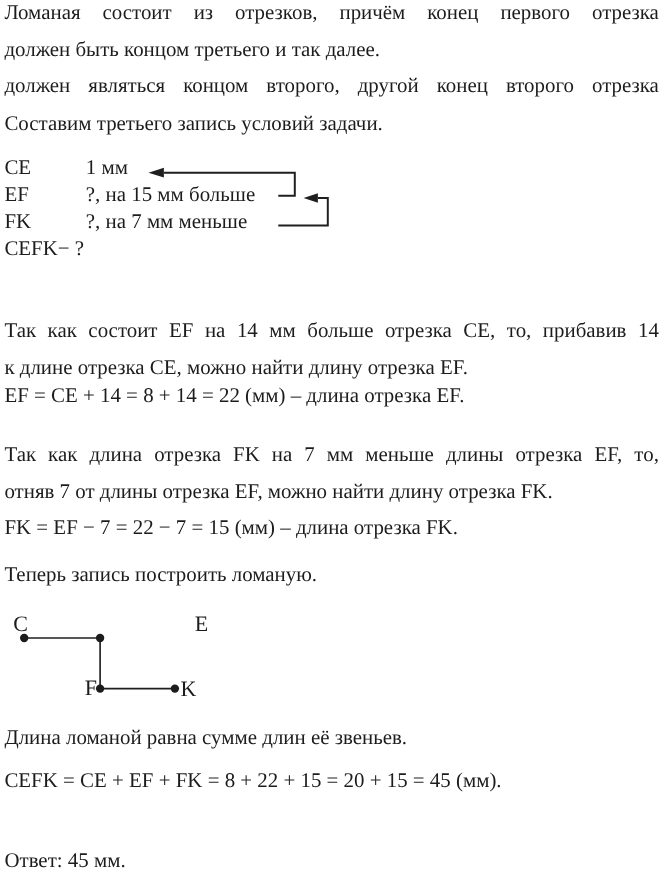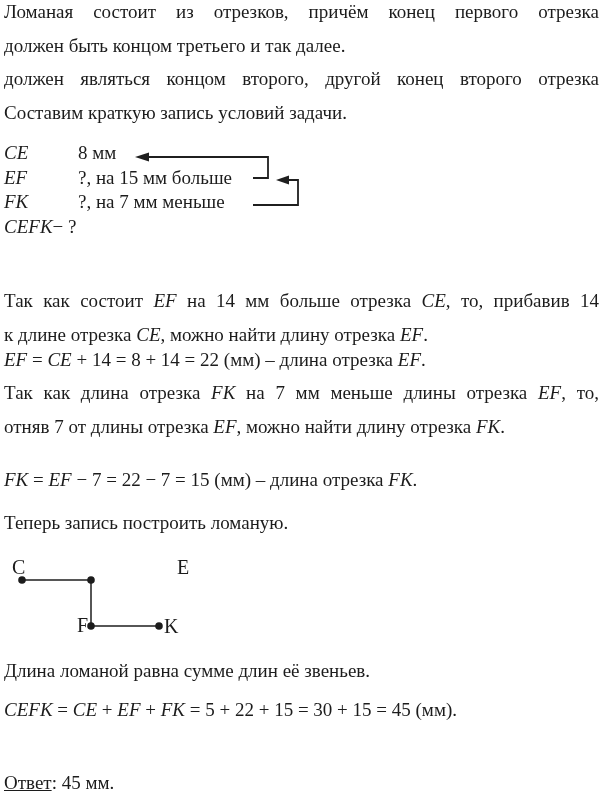--- a/index.html
+++ b/index.html
@@ -26,49 +26,47 @@
     white-space: normal;
   }
   .tight .tline {
     line-height: 24.5px;
   }
   .tline.just {
     text-align: justify;
     text-align-last: justify;
   }
   .var {
-    font-style: italic;
   }
   .und {
-    text-decoration: underline;
   }
   svg.overlay {
     position: absolute;
     pointer-events: none;
   }
   svg text {
     font-family: "Liberation Serif", "DejaVu Serif", serif;
     fill: #1c1c1c;
   }
 </style>
 </head>
 <body>
 
 <div class="block" style="top:-5px">
     <div class="tline just"><span>Ломаная состоит из отрезков, причём конец первого отрезка</span></div>
     <div class="tline"><span>должен быть концом третьего и так далее.</span></div>
     <div class="tline just"><span>должен являться концом второго, другой конец второго отрезка</span></div>
   </div>
 
 <div class="block" style="top:96px">
-    <div class="tline"><span>Составим краткую запись условий задачи.</span></div>
+    <div class="tline"><span>Составим третьего запись условий задачи.</span></div>
   </div>
 
 <div class="block tight" style="top:141px">
-    <div class="tline"><span class="var" style="display: inline-block; width: 74px;">CE</span><span>8 мм</span></div>
+    <div class="tline"><span class="var" style="display: inline-block; width: 74px;">CE</span><span>1 мм</span></div>
     <div class="tline"><span class="var" style="display: inline-block; width: 74px;">EF</span><span>?, на 15 мм больше</span></div>
     <div class="tline"><span class="var" style="display: inline-block; width: 74px;">FK</span><span>?, на 7 мм меньше</span></div>
     <div class="tline"><span class="var">CEFK</span><span>− ?</span></div>
   </div>
 
 <svg class="overlay" style="left:130px; top:148px" width="175" height="62" viewBox="130 148 175 62">
   <polyline points="253,178 268,178 268,157 149,157" fill="none" stroke="#1f1f1f" stroke-width="1.8"></polyline>
   <polygon points="135,157 149,152.6 149,161.4" fill="#1f1f1f"></polygon>
   <polyline points="253,205 298,205 298,180 289,180" fill="none" stroke="#1f1f1f" stroke-width="1.8"></polyline>
   <polygon points="276,180 289,175.6 289,184.4" fill="#1f1f1f"></polygon>
@@ -76,21 +74,21 @@
 
 <div class="block" style="top:284px">
     <div class="tline just"><span>Так как состоит </span><span class="var">EF</span><span> на 14 мм больше отрезка </span><span class="var">CE</span><span>, то, прибавив 14</span></div>
     <div class="tline"><span>к длине отрезка </span><span class="var">CE</span><span>, можно найти длину отрезка </span><span class="var">EF</span><span>.</span></div>
   </div>
 
 <div class="block" style="top:343px">
     <div class="tline"><span class="var">EF</span><span> = </span><span class="var">CE</span><span> + 14 = 8 + 14 = 22 (мм) – длина отрезка </span><span class="var">EF</span><span>.</span></div>
   </div>
 
-<div class="block" style="top:376px">
+<div class="block" style="top:397px">
     <div class="tline just"><span>Так как длина отрезка </span><span class="var">FK</span><span> на 7 мм меньше длины отрезка </span><span class="var">EF</span><span>, то,</span></div>
     <div class="tline"><span>отняв 7 от длины отрезка </span><span class="var">EF</span><span>, можно найти длину отрезка </span><span class="var">FK</span><span>.</span></div>
   </div>
 
 <div class="block" style="top:463px">
     <div class="tline"><span class="var">FK</span><span> = </span><span class="var">EF</span><span> − 7 = 22 − 7 = 15 (мм) – длина отрезка </span><span class="var">FK</span><span>.</span></div>
   </div>
 
 <div class="block" style="top:506px">
     <div class="tline"><span>Теперь запись построить ломаную.</span></div>
@@ -106,18 +104,18 @@
   <text x="177" y="574" font-size="20">E</text>
   <text x="77" y="632" font-size="20">F</text>
   <text x="164" y="633" font-size="20">K</text>
 </svg>
 
 <div class="block" style="top:654px">
     <div class="tline"><span>Длина ломаной равна сумме длин её звеньев.</span></div>
   </div>
 
 <div class="block" style="top:693px">
-    <div class="tline"><span class="var">CEFK</span><span> = </span><span class="var">CE</span><span> + </span><span class="var">EF</span><span> + </span><span class="var">FK</span><span> = 5 + 22 + 15 = 30 + 15 = 45 (мм).</span></div>
+    <div class="tline"><span class="var">CEFK</span><span> = </span><span class="var">CE</span><span> + </span><span class="var">EF</span><span> + </span><span class="var">FK</span><span> = 8 + 22 + 15 = 20 + 15 = 45 (мм).</span></div>
   </div>
 
 <div class="block" style="top:766px">
     <div class="tline"><span class="und">Ответ</span><span>: 45 мм.</span></div>
   </div>
 
 </body></html>

